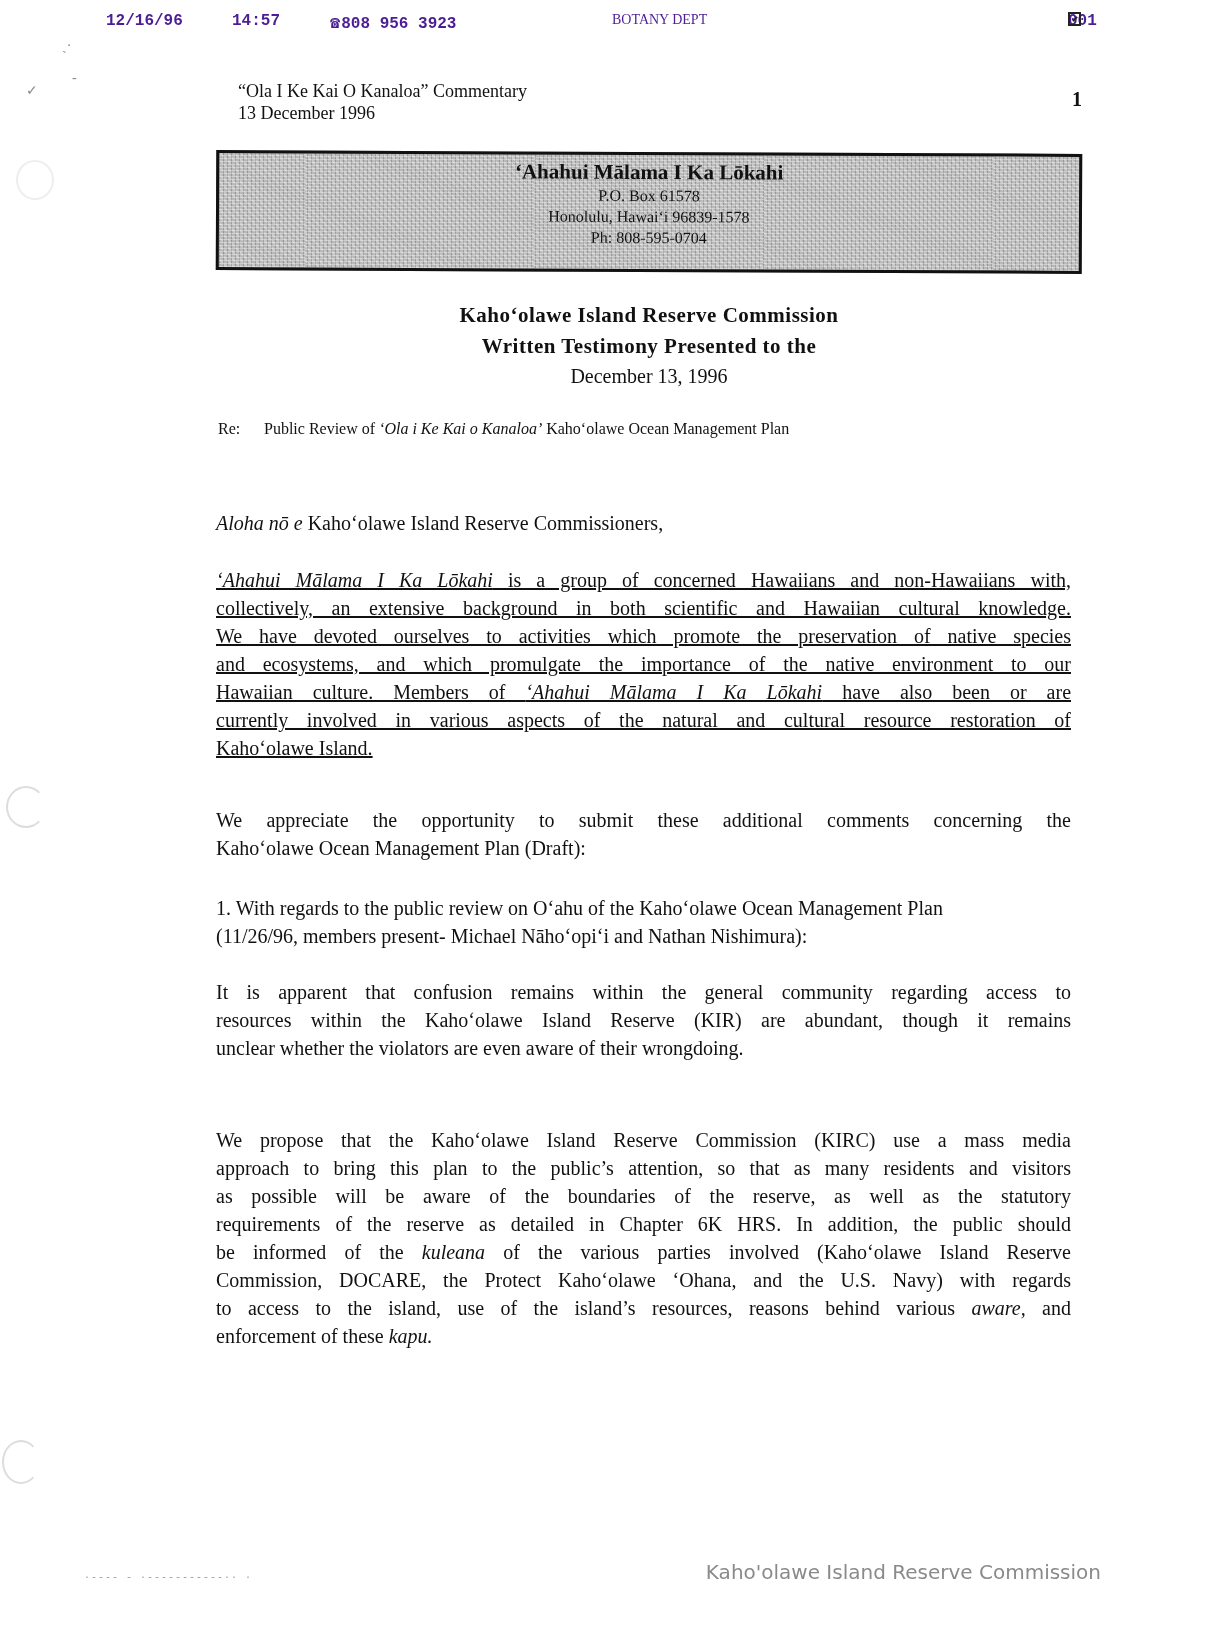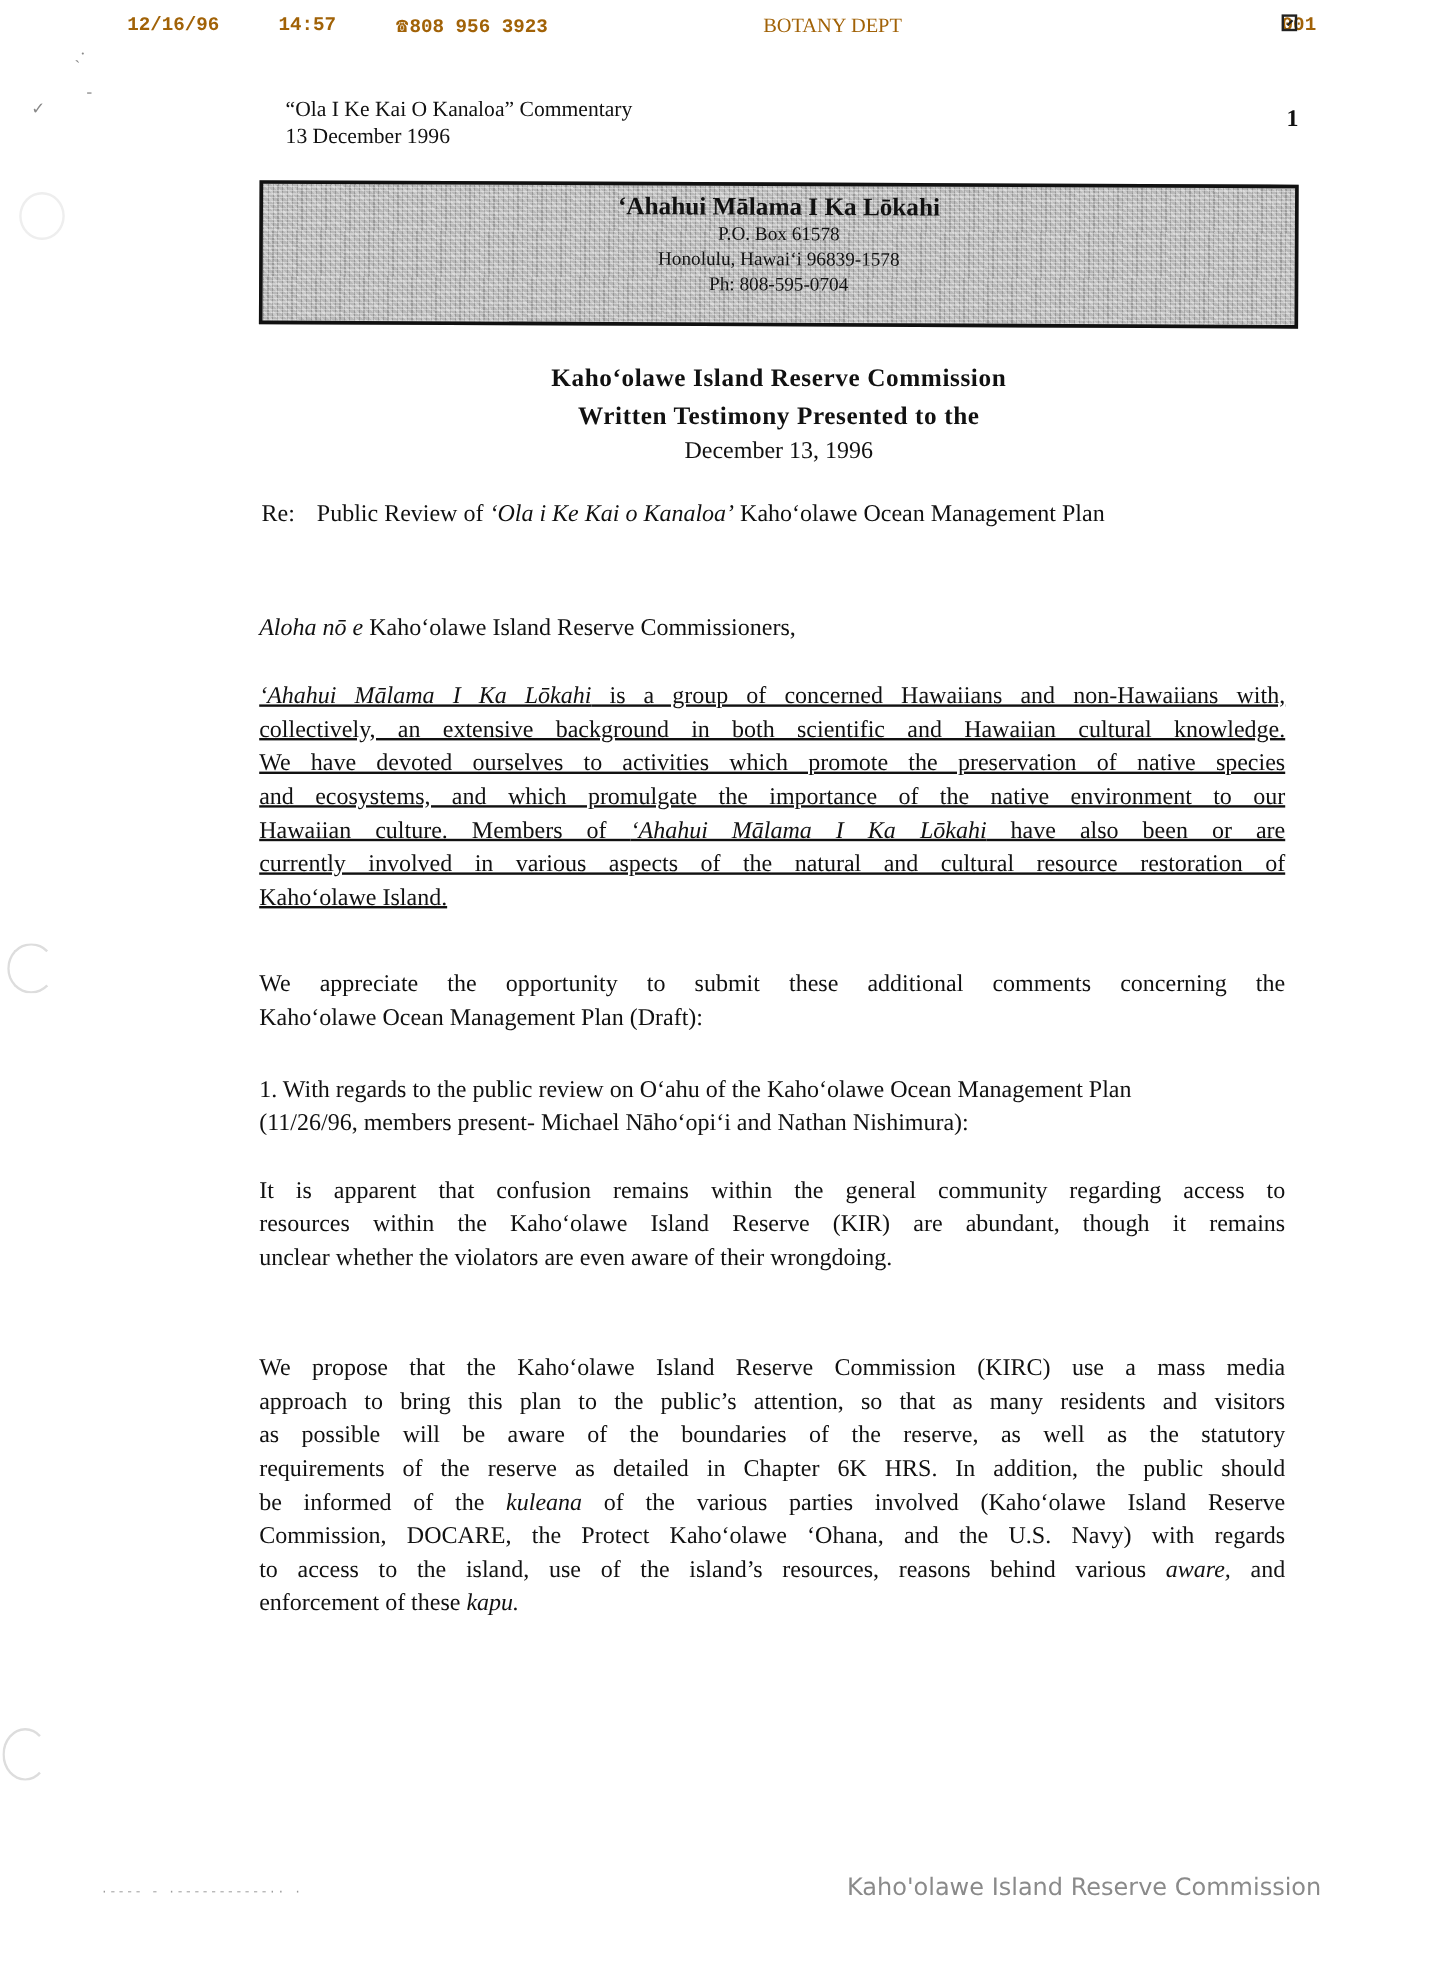--- a/index.html
+++ b/index.html
@@ -1,26 +1,26 @@
 <!DOCTYPE html>
 <html><head>
 <meta charset="utf-8">
 <style>
   html, body { margin: 0; padding: 0; }
   body {
     width: 1211px; height: 1648px; background: #ffffff; position: relative; overflow: hidden;
     font-family: "Liberation Serif", serif; color: #111;
   }
   .fax-header { position: absolute; top: 12px; left: 0; width: 1205px; height: 24px;
-    font-family: "Liberation Mono", monospace; font-size: 16px; font-weight: bold; color: #a16207; text-decoration: underline; }
+    font-family: "Liberation Mono", monospace; font-size: 16px; font-weight: bold; color: #4c1d95; text-decoration: underline; }
   .fax-header span { position: absolute; top: 0; white-space: nowrap; }
   .fh-date { left: 106px; }
   .fh-time { left: 232px; }
   .fh-phone { left: 330px; }
-  .fh-dept { left: 636px; font-family: "Liberation Serif", serif; font-weight: normal; font-size: 17px; }
+  .fh-dept { left: 612px; font-family: "Liberation Serif", serif; font-weight: normal; font-size: 14px; }
   .fh-page { left: 1068px; }
   .phone-glyph { font-size: 17px; margin-right: 1px; }
   .page-glyph { display: inline-block; width: 13px; height: 14px; border: 2px solid #222; margin-right: 3px; vertical-align: -2px; box-sizing: border-box; position: relative; }
   .page-glyph::after { content: ""; position: absolute; left: 2px; top: 4px; width: 6px; height: 2px; background: #222; transform: rotate(-45deg); }
 
   .running-head { position: absolute; left: 238px; top: 80px; font-size: 18px; line-height: 22px; }
   .page-num { position: absolute; left: 1072px; top: 88px; font-size: 20px; font-weight: bold; }
 
   .letterhead { position: absolute; left: 216px; top: 152px; width: 866px; height: 120px;
     border: 3px solid #111; box-sizing: border-box; transform: rotate(0.25deg);
@@ -30,21 +30,21 @@
       repeating-linear-gradient(90deg, rgba(0,0,0,0.18) 0 1px, transparent 1px 4px),
       repeating-linear-gradient(45deg, rgba(255,255,255,0.25) 0 2px, transparent 2px 5px);
     text-align: center; }
   .lh-name { font-size: 21px; font-weight: bold; margin-top: 4px; line-height: 26px; }
   .lh-line { font-size: 16px; line-height: 21px; }
 
   .title-block { position: absolute; left: 216px; width: 866px; top: 300px; text-align: center; }
   .t-line { font-size: 21px; font-weight: bold; line-height: 31px; letter-spacing: 0.5px; }
   .t-date { font-size: 20px; line-height: 28px; }
 
-  .re-block { position: absolute; left: 218px; top: 414px; width: 820px; font-size: 20px; line-height: 29px; }
+  .re-block { position: absolute; left: 218px; top: 414px; width: 820px; font-size: 16px; line-height: 29px; }
   .re-row { display: flex; }
   .re-label { width: 46px; flex: none; }
   .salutation { position: absolute; left: 216px; top: 512px; font-size: 20px; }
   .para { position: absolute; left: 216px; width: 855px; font-size: 20px; line-height: 28px; text-align: justify; }
   .para .line { display: block; text-align: justify; text-align-last: justify; white-space: nowrap; }
   .para .line.last { text-align-last: left; }
   .p1 { top: 566px; text-decoration: underline; }
   .p2 { top: 806px; }
   .p3 { top: 894px; }
   .p4 { top: 978px; }

